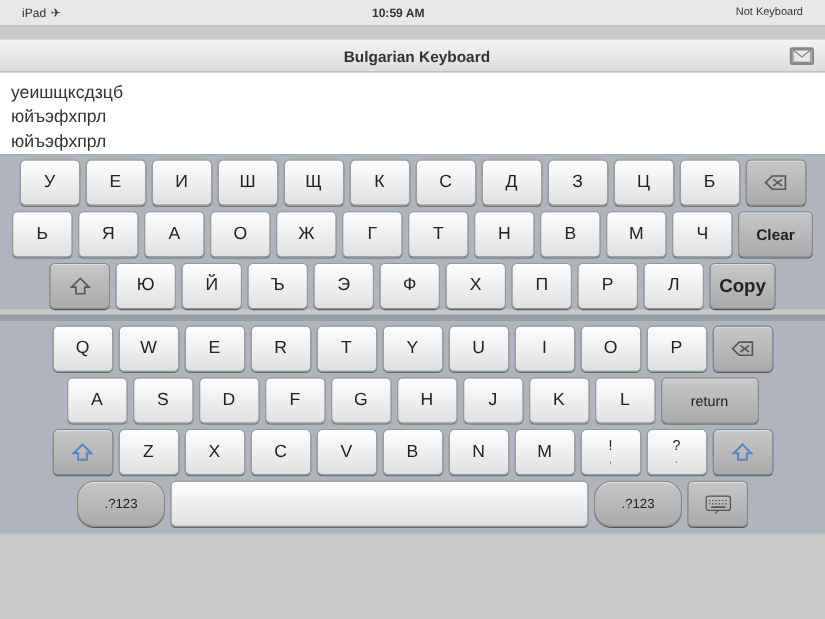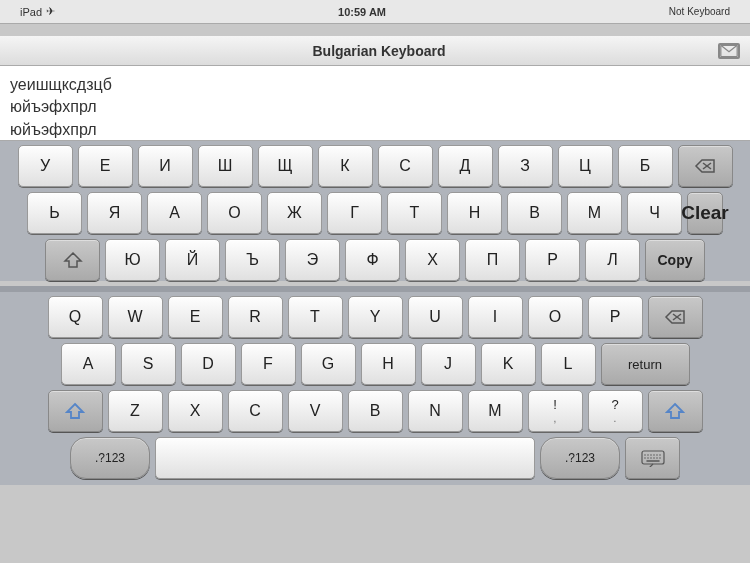--- a/index.html
+++ b/index.html
@@ -121,22 +121,22 @@
       border: 1px solid #888;
       box-shadow: 0 1px 0 #555, inset 0 1px 0 rgba(255,255,255,0.4);
       color: #222;
       font-size: 13px;
       font-weight: 600;
     }
 
     
     .bg-key { width: 55px; }
     .bg-backspace { width: 55px; font-size: 18px; }
-    .bg-clear { width: 36px; font-size: 19px; }
-    .bg-copy { width: 60px; font-size: 14px; }
+    .bg-clear { width: 68px; font-size: 14px; }
+    .bg-copy { width: 60px; font-size: 17px; }
     .bg-shift { width: 55px; }
 
     
     .en-key { width: 55px; }
     .en-backspace { width: 55px; }
     .en-return { width: 89px; font-size: 13px; }
     .en-shift { width: 55px; }
     .en-sym { width: 80px; font-size: 12px; border-radius: 16px; }
     .en-space { width: 380px; }
     .en-kbd { width: 55px; }

